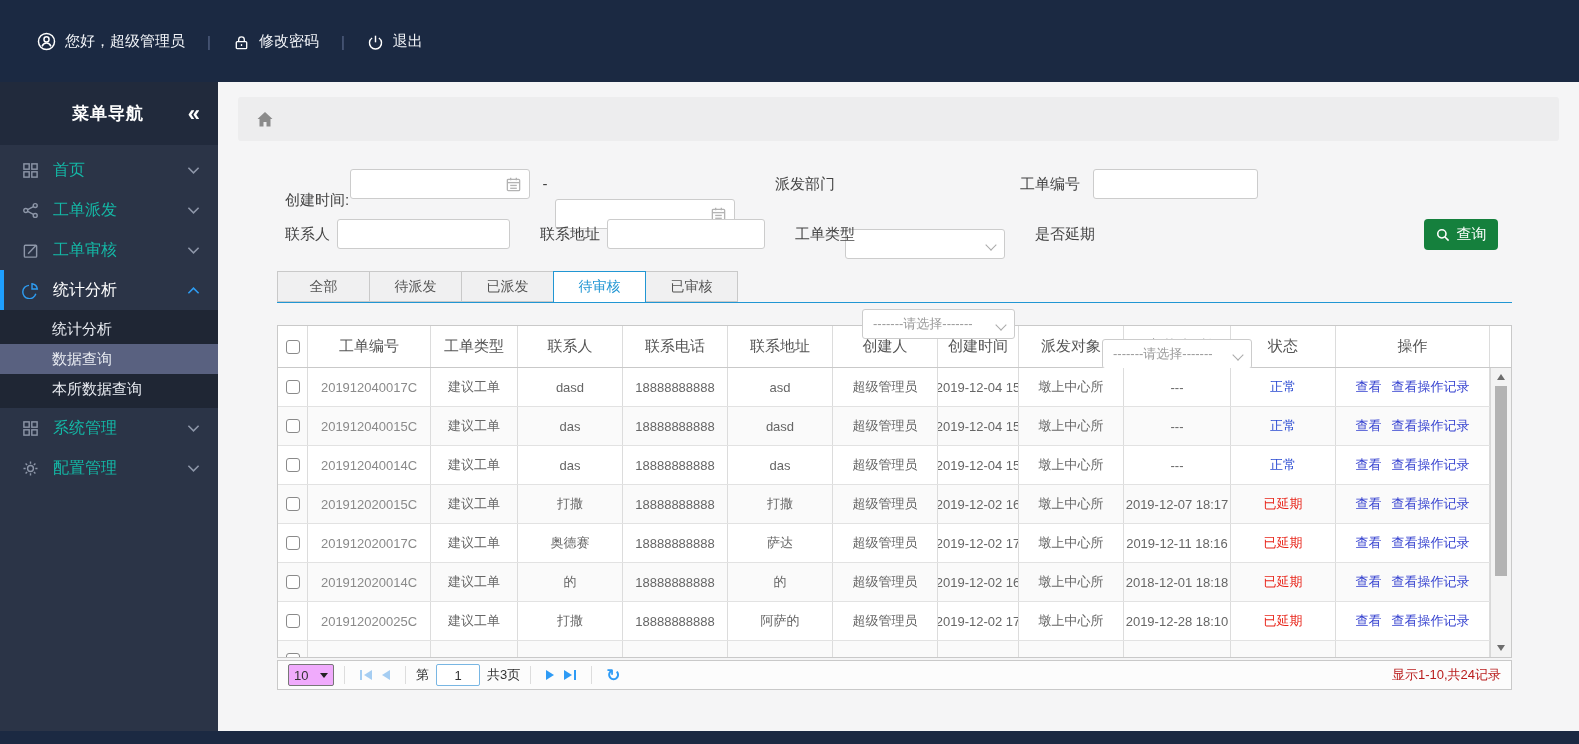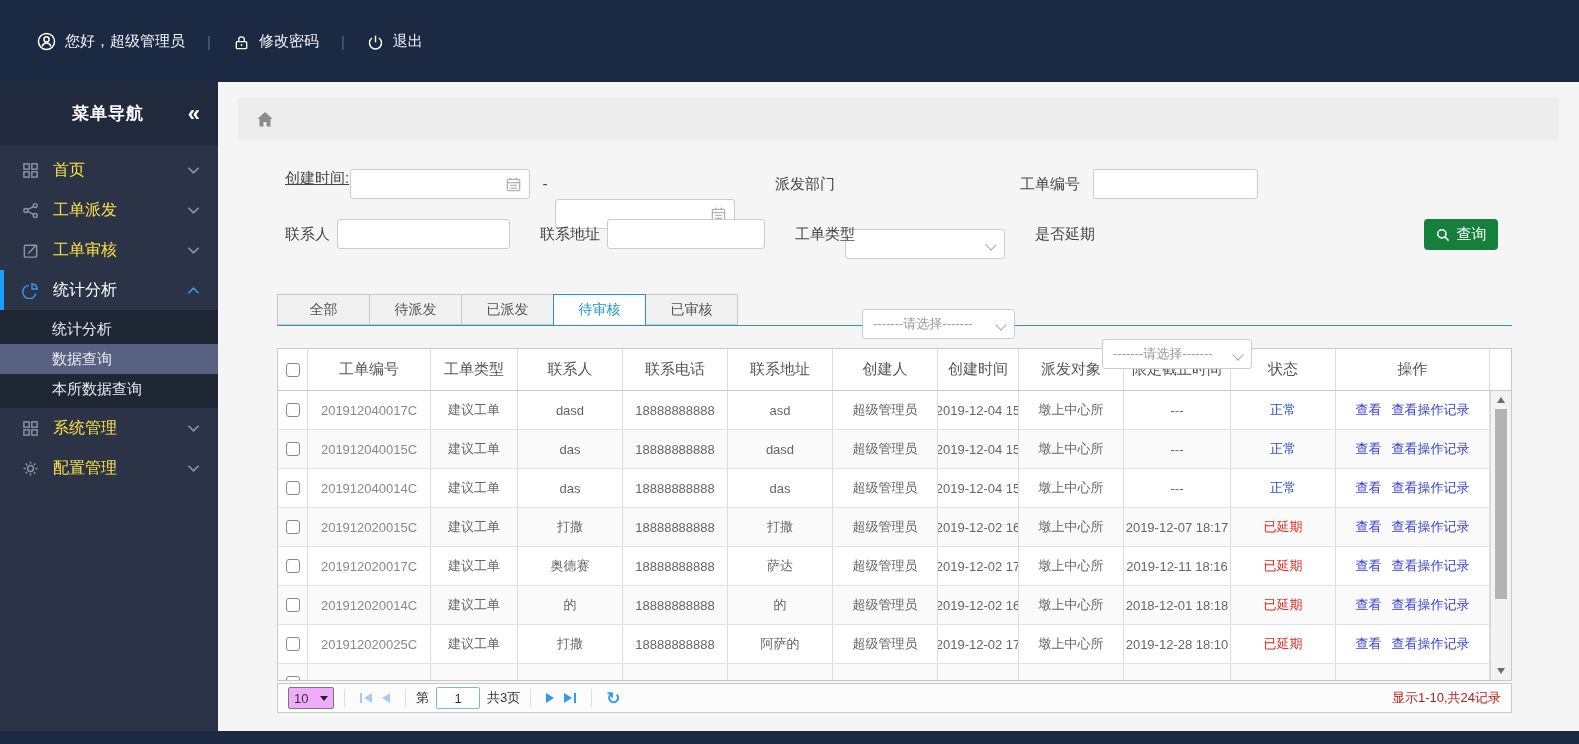--- a/index.html
+++ b/index.html
@@ -21,21 +21,21 @@
   
   .footer-strip { position:absolute; left:0; bottom:0; width:100%; height:13px; background:#1b2942; }
 
   
   .sidebar { position:absolute; top:82px; left:0; bottom:13px; width:218px; background:#2b3447; overflow:hidden;}
   .side-head { height:63px; background:#212a3c; display:flex; align-items:center; }
   .side-title { color:#fff; font-size:17px; font-weight:bold; margin-left:72px; letter-spacing:1px;}
   .collapse { margin-left:auto; margin-right:18px; color:#fff; font-size:22px; line-height:1; cursor:pointer; font-weight:bold;}
   .side-nav { padding-top:5px; }
   .side-item { height:40px; display:flex; align-items:center; padding:0 18px 0 20px;
-    color:#fde047; font-size:16px; cursor:pointer; }
+    color:#14b8a6; font-size:16px; cursor:pointer; }
   .side-item .mi { width:20px; margin-right:13px; display:flex; justify-content:center; color:#8d96a8;}
   .side-item .chev { margin-left:auto; color:#8d96a8; }
   .side-item.active { color:#fff; border-left:4px solid #1e9fff; padding-left:16px; }
   .side-item.active .mi { color:#2e9df3; }
   .side-item.active .chev { color:#2e9df3; transform:rotate(180deg); }
   .submenu { background:#1f2634; padding:4px 0; }
   .sub-item { height:30px; line-height:30px; padding-left:52px; color:#e9ecf2; font-size:15px; cursor:pointer;}
   .sub-item.selected { background:#596180; }
 
   
@@ -49,21 +49,21 @@
   .f-input input { border:none; outline:none; width:100%; height:100%; padding:0 8px; font-size:13px; background:transparent;}
   .date-box { position:relative; }
   .cal-ic { position:absolute; right:7px; top:6px; color:#b3b3b3; cursor:pointer;}
   .f-select { display:flex; align-items:center; padding:0 22px 0 10px; color:#999; font-size:13px; cursor:pointer; position:relative;}
   .sel-chev { position:absolute; right:9px; top:11px; width:8px; height:8px; border-right:1.5px solid #aaa;
     border-bottom:1.5px solid #aaa; transform:rotate(45deg); }
   .search-btn { position:absolute; left:1186px; top:60px; width:74px; height:31px; background:#15803d; color:#fff;
     border:none; border-radius:4px; font-size:15px; display:flex; align-items:center; justify-content:center; gap:7px; cursor:pointer;}
 
   
-  .tabs { margin-left:39px; width:1235px; display:flex; border-bottom:1px solid #2196d3; height:32px; align-items:flex-end;margin-top:23px;}
+  .tabs { margin-left:39px; width:1235px; display:flex; border-bottom:1px solid #2196d3; height:32px; align-items:flex-end;}
   .tab { width:93px; height:31px; background:#f0f0f1; border:1px solid #c9c9c9; margin-right:-1px;
     display:flex; align-items:center; justify-content:center; font-size:14px; color:#555; cursor:pointer; position:relative;}
   .tab.active { background:#fff; border:1px solid #2196d3; color:#2196d3; z-index:2; }
   .tab.active::after { content:''; position:absolute; left:0; right:0; bottom:-1px; height:1px; background:#fff; }
 
   
   .tbl { margin:22px 0 0 39px; width:1235px; background:#fff; border:1px solid #c9c9c9; }
   .thead { display:flex; height:42px; background:#fff; border-bottom:1px solid #c9c9c9; font-size:15px; color:#555;}
   .row { display:flex; height:39px; background:#fff; border-bottom:1px solid #e2e2e2; font-size:13px; color:#666;}
   .tbody { position:relative; height:289px; overflow:hidden; }
@@ -271,21 +271,21 @@
 
   <div class="breadcrumb">
     <span>
       <svg width="18" height="17" viewBox="0 0 18 17" fill="#8b8b8b">
         <path d="M9 1 1.5 8h2v7.5h4v-4.5h3v4.5h4V8h2z"></path>
       </svg>
     </span>
   </div>
 
   <div class="filter">
-    <div class="f-abs" style="left:47px; top:4px;text-decoration:underline;">创建时间:</div>
+    <div class="f-abs" style="left:47px; top:26px;">创建时间:</div>
     <div class="f-abs f-input date-box" style="left:112px; top:10px; width:180px;">
       <input value="" style="">
       <span class="cal-ic">
         <svg width="17" height="17" viewBox="0 0 18 18" fill="none" stroke="currentColor" stroke-width="1.4">
           <rect x="2.5" y="3.5" width="13" height="12" rx="1"></rect>
             <line x1="2.5" y1="7" x2="15.5" y2="7"></line>
           <line x1="6" y1="1.8" x2="6" y2="4.5"></line>
             <line x1="12" y1="1.8" x2="12" y2="4.5"></line>
           <line x1="5.5" y1="10" x2="12.5" y2="10"></line>
             <line x1="5.5" y1="13" x2="12.5" y2="13"></line>

